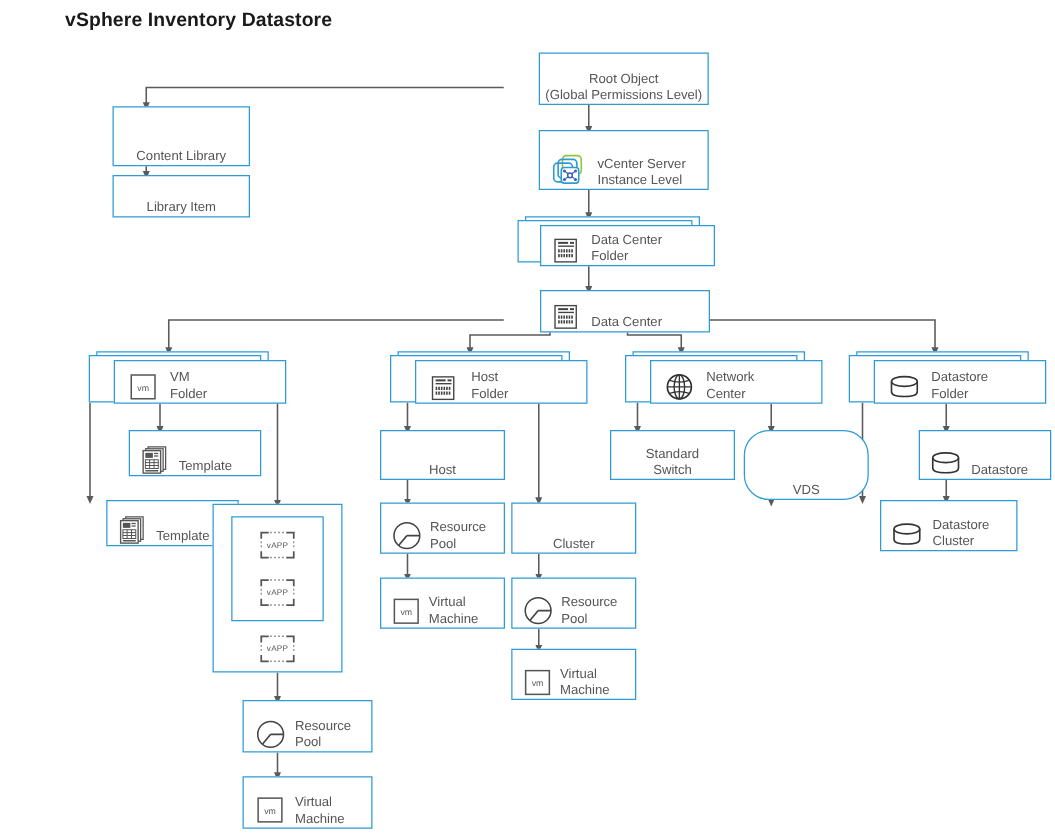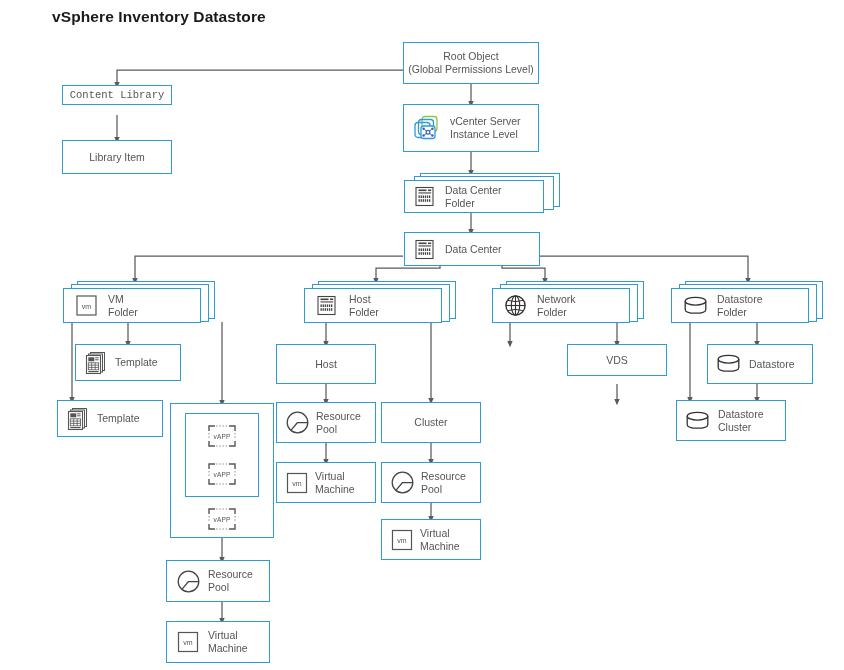--- a/index.html
+++ b/index.html
@@ -19,22 +19,23 @@
     font-size:15.5px;font-weight:bold;color:#1a1a1a;
     letter-spacing:.1px;
   }
 
   
   .node{
     position:absolute;
     box-sizing:border-box;
     border:1.6px solid #2e9bd6;
     background:#ffffff;
-    display:flex;align-items:center;
+    display:flex;align-items:flex-end;
     z-index:3;
+    margin-left:28px;
   }
   .node.center{justify-content:center;}
   .node .lbl{
     font-size:10.5px;line-height:13px;color:#555555;
     white-space:pre-line;
   }
   .node.center .lbl{text-align:center;}
   .node.icon-left .lbl{text-align:left;}
   .ico{
     flex:0 0 auto;
@@ -115,21 +116,21 @@
       <path d="M690,322 L690,400"></path>
       <path d="M757,384 L757,400"></path>
     </g>
   </svg>
 
   <div class="node center" style="left:403px;top:42px;width:136px;height:42px;">
     <span class="lbl">Root Object
 (Global Permissions Level)</span>
   </div>
 
-  <div class="node center" style="left:62px;top:85px;width:110px;height:20px;font-family:Liberation Mono, monospace;">
+  <div class="node center" style="left:62px;top:85px;width:110px;height:48px;">
     <span class="lbl">Content Library</span>
   </div>
 
   <div class="node icon-left" style="left:403px;top:104px;width:136px;height:48px;padding-left:8px;">
     <span class="ico" style="width:30px;height:30px;margin-right:8px;">
       <svg width="28" height="28" viewBox="0 0 28 28">
         <rect x="9" y="2.5" width="15" height="15" rx="3" fill="none" stroke="#8dc63f" stroke-width="1.3"></rect>
         <rect x="5.5" y="5.5" width="15" height="15" rx="3" fill="none" stroke="#2e9bd6" stroke-width="1.3"></rect>
         <rect x="2" y="8.5" width="15" height="15" rx="3" fill="none" stroke="#2e9bd6" stroke-width="1.3"></rect>
         <rect x="8" y="12" width="14" height="12.5" rx="2.5" fill="#ffffff" stroke="#2e9bd6" stroke-width="1.3"></rect>
@@ -401,25 +402,29 @@
       <svg width="25" height="25" viewBox="0 0 25 25">
         <circle cx="12.5" cy="12.5" r="9.6" fill="none" stroke="#333" stroke-width="1.35"></circle>
         <ellipse cx="12.5" cy="12.5" rx="4.2" ry="9.6" fill="none" stroke="#333" stroke-width="1.1"></ellipse>
         <line x1="12.5" y1="2.9" x2="12.5" y2="22.1" stroke="#333" stroke-width="1.1"></line>
         <line x1="2.9" y1="12.5" x2="22.1" y2="12.5" stroke="#333" stroke-width="1.1"></line>
         <path d="M4.6,7.3 Q12.5,10 20.4,7.3" fill="none" stroke="#333" stroke-width="1"></path>
         <path d="M4.6,17.7 Q12.5,15 20.4,17.7" fill="none" stroke="#333" stroke-width="1"></path>
       </svg>
     </span>
     <span class="lbl">Network
-Folder</span>
-  </div>
-
-
-  <div class="node center" style="left:567px;top:344px;width:100px;height:32px;">
+Center</span>
+  </div>
+
+  <div class="node center" style="left:460px;top:344px;width:100px;height:40px;">
+    <span class="lbl">Standard
+Switch</span>
+  </div>
+
+  <div class="node center" style="left:567px;top:344px;width:100px;height:56px;border-radius:20px;">
     <span class="lbl">VDS</span>
   </div>
 
 
   <div class="stack" style="left:671px;top:281px;width:152px;height:45px;">
     <div class="sheet" style="left:14px;top:0;width:138px;height:38px;"></div>
     <div class="sheet" style="left:8px;top:3px;width:138px;height:38px;"></div>
   </div>
   <div class="node icon-left" style="left:671px;top:288px;width:138px;height:35px;padding-left:9px;">
     <span class="ico" style="width:28px;height:24px;margin-right:8px;">

